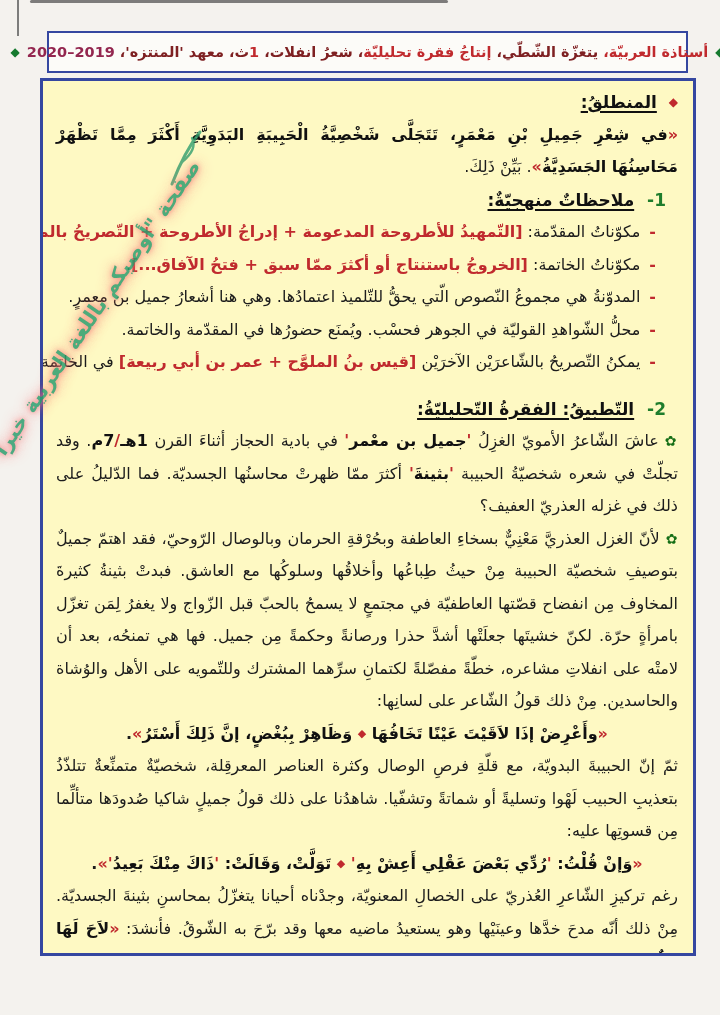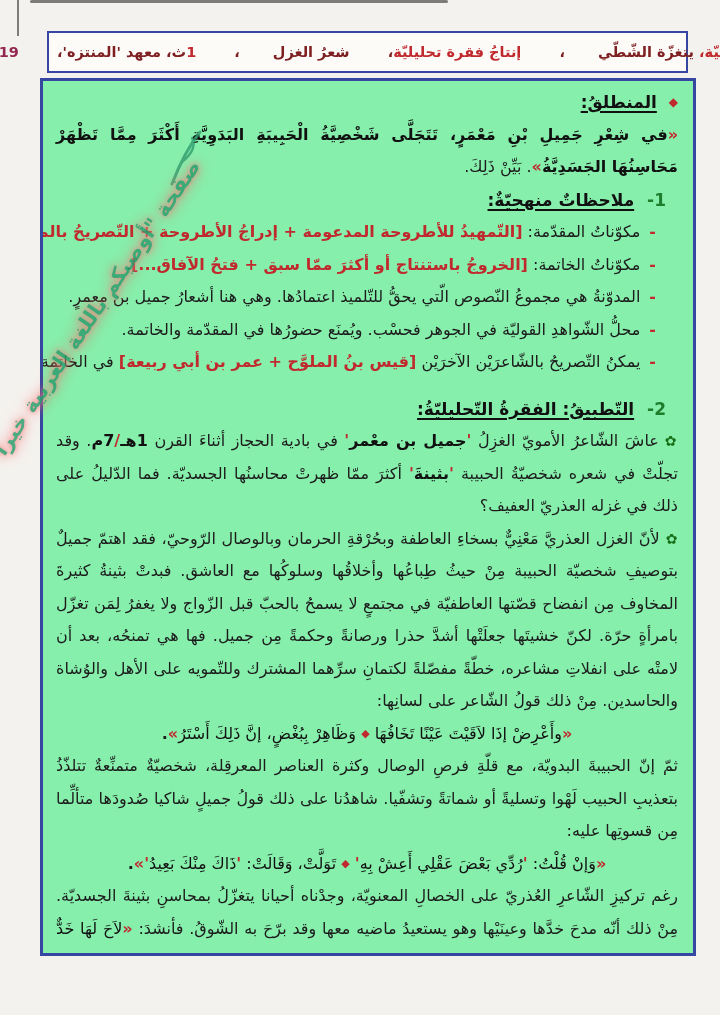--- a/index.html
+++ b/index.html
@@ -22,21 +22,21 @@
     position:absolute; left:47px; top:31px; width:641px; height:42px;
     border:2px solid #3547a0; background:#fcfbf8;
     display:flex; align-items:center; justify-content:center; gap:7px;
     font-size:14.5px; font-weight:bold; z-index:1; white-space:nowrap;
   }
   .hdr-dia { color:#157a2e; font-size:12px; line-height:1; }
 
   
   .main-box {
     position:absolute; left:40px; top:78px; width:656px; height:878px;
-    border:3px solid #3547a0; background:#86efac;
+    border:3px solid #3547a0; background:#fef9c3;
     padding:5px 15px 0 13px;
     font-size:16px; line-height:32.5px; z-index:1; overflow:hidden;
   }
 
   .heading { font-weight:bold; font-size:17px; }
   .dia-red { color:#c02a2e; font-size:12px; margin-left:6px; vertical-align:2px; }
   .h-title { color:#111; }
   .u { text-decoration:underline; text-decoration-thickness:1.5px; text-underline-offset:3px; }
   .g-num { color:#1e7d2c; font-weight:bold; margin-left:7px; padding-right:6px; }
   .heading.numbered { padding-right:6px; }
@@ -44,24 +44,24 @@
   .para { text-align:justify; }
   .bullet { padding-right:22px; white-space:nowrap; }
   .dash { color:#c02a2e; font-weight:bold; margin-left:9px; }
   .flower { color:#166f16; font-size:14px; margin-left:6px; }
   .verse { text-align:center; font-weight:bold; }
   .heading.app { margin-top:14px; }
 
   
   .sg-n  { color:#1c1c1c; }
   .sg-b  { color:#111; font-weight:bold; }
-  .sg-v  { color:#111; font-weight:normal; }
+  .sg-v  { color:#111; font-weight:bold; }
   .sg-r  { color:#c02a2e; font-weight:bold; }
   .sg-rb { color:#c02a2e; font-weight:bold; }
-  .sg-d  { color:#7e2022;margin-left:33px; }
+  .sg-d  { color:#7e2022; }
   .sg-y  { color:#93264f; }
   .sg-dia{ color:#c02a2e; font-size:11px; vertical-align:2px; }
 
   
   .watermark {
     position:absolute; right:525px; top:150px; z-index:3;
     transform:rotate(-56deg); transform-origin:100% 50%;
     white-space:nowrap; pointer-events:none;
     font-size:21px; font-weight:bold; letter-spacing:1px;
     color:#2f9e6e; opacity:.85;
@@ -72,21 +72,21 @@
 </head>
 <body>
 
 <div class="page">
 
   <div class="scan-line-top"></div>
   <div class="scan-tick"></div>
 
   <div class="header-box">
     <span class="hdr-dia">◆</span>
-    <span><span class="sg-r">أستاذة العربيّة، </span><span class="sg-d">يتغزّة الشّطّي</span><span class="sg-d">، </span><span class="sg-r">إنتاجُ فقرة تحليليّة</span><span class="sg-d">، </span><span class="sg-d">شعرُ الغزل</span><span class="sg-d">، </span><span class="sg-r">1</span><span class="sg-d">ث، معهد 'المنتزه'، </span><span class="sg-y">2019–2020</span></span>
+    <span><span class="sg-r">أستاذة العربيّة، </span><span class="sg-d">يتغزّة الشّطّي</span><span class="sg-d">، </span><span class="sg-r">إنتاجُ فقرة تحليليّة</span><span class="sg-d">، </span><span class="sg-d">شعرُ انفلات</span><span class="sg-d">، </span><span class="sg-r">1</span><span class="sg-d">ث، معهد 'المنتزه'، </span><span class="sg-y">2019–2020</span></span>
     <span class="hdr-dia">◆</span>
   </div>
 
   <div class="main-box">
 
     <div class="heading">
       <span class="dia-red">◆</span>
       <span class="h-title u">المنطلقُ:</span>
     </div>
 

